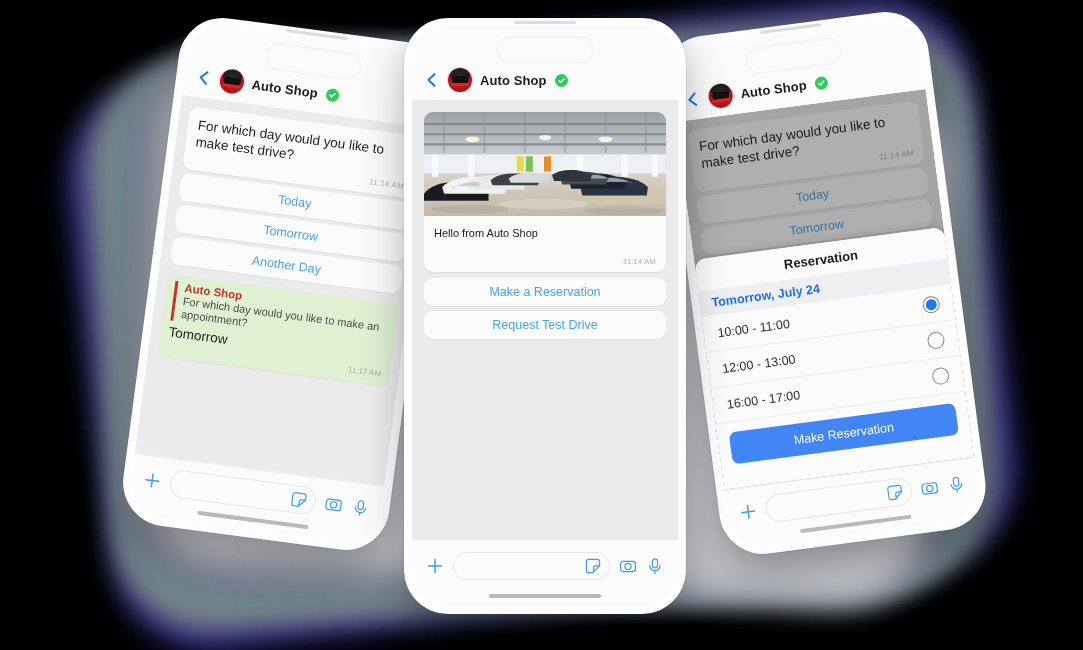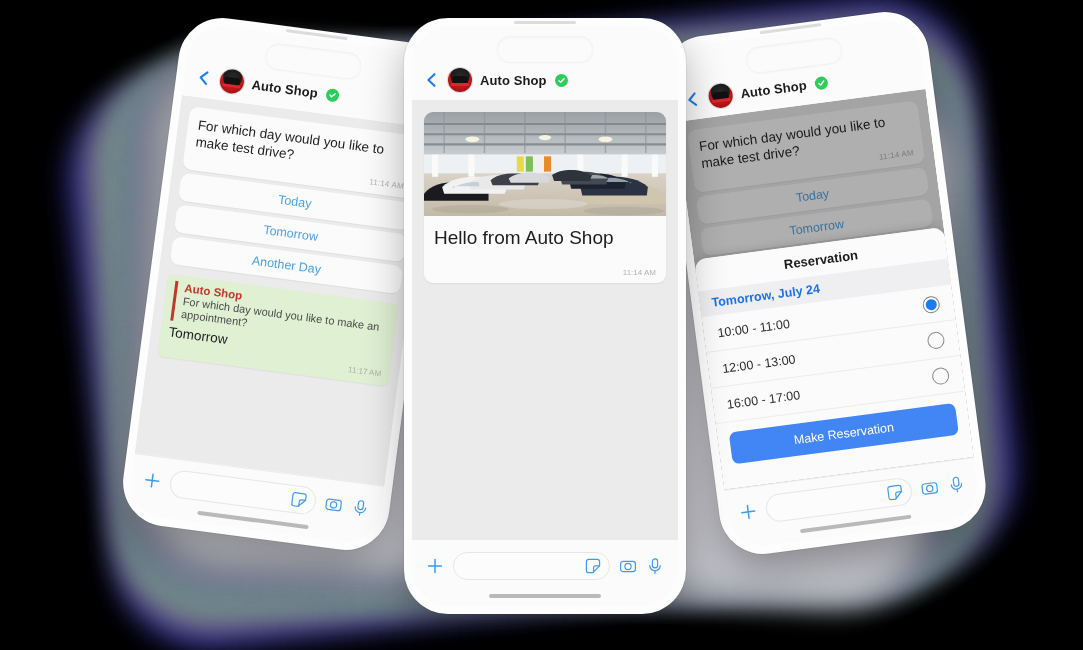--- a/index.html
+++ b/index.html
@@ -120,21 +120,21 @@
   .reply-text { font-size:13.5px; color:#1d1d1d; margin-top:4px; }
   .reply-ts { font-size:8px; color:#a9b3a3; text-align:right; margin-top:2px; }
 
   
   .card {
     background:#fbfbfb; border-radius:9px; overflow:hidden;
     box-shadow:0 1px 2px rgba(0,0,0,.07);
   }
   .card-photo { display:block; width:100%; height:104px; }
   .card-body { padding:10px 10px 6px 10px; }
-  .card-line { font-size:19px; color:#1d1d1d; line-height:1.3; }
+  .card-line { font-size:11px; color:#1d1d1d; line-height:1.3; }
   .card-gap { height:13px; }
   .card-ts { font-size:8px; color:#b3b3b3; text-align:right; margin-top:4px; }
 
   
   .composer {
     flex:0 0 auto; background:#fbfbfb; border-top:1px solid #eaeaea;
     display:flex; align-items:center; gap:9px; padding:10px 12px 22px 12px;
   }
   .plus-icon { width:18px; height:18px; flex:0 0 auto; }
   .text-field {
@@ -450,20 +450,22 @@
               <ellipse cx="198" cy="116" rx="40" ry="5" fill="#8a8376"></ellipse>
             </g>
           </svg>
           <div class="card-body">
             <div class="card-line">Hello from Auto Shop</div>
             <div class="card-gap"></div>
             <div class="card-ts">11:14 AM</div>
           </div>
         </div>
 
+        <div class="opt-btn" style="margin-top:6px;">Make a Reservation</div>
+        <div class="opt-btn" style="margin-top:5px;">Request Test Drive</div>
       </div>
 
       <div class="composer" style="padding:12px 14px 26px 14px;">
         <span class="plus-icon">
           <svg viewBox="0 0 18 18">
               <path d="M9 2.6v12.8M2.6 9h12.8" stroke="#3d9bf0" stroke-width="1.5" stroke-linecap="round"></path>
             </svg>
         </span>
         <div class="text-field">
           <span class="cmp-icon">

